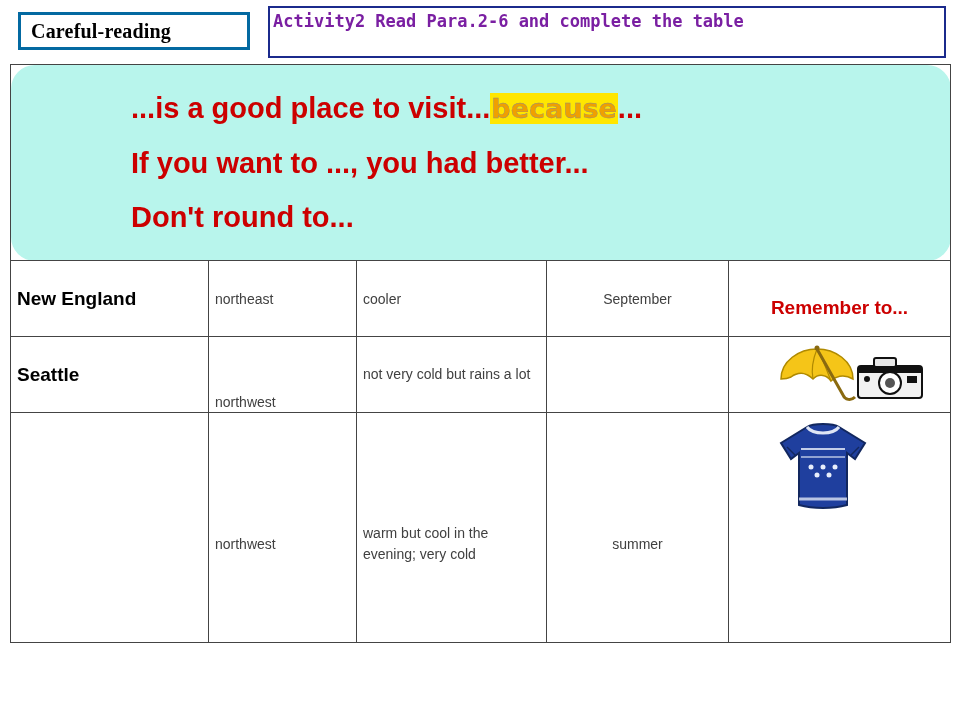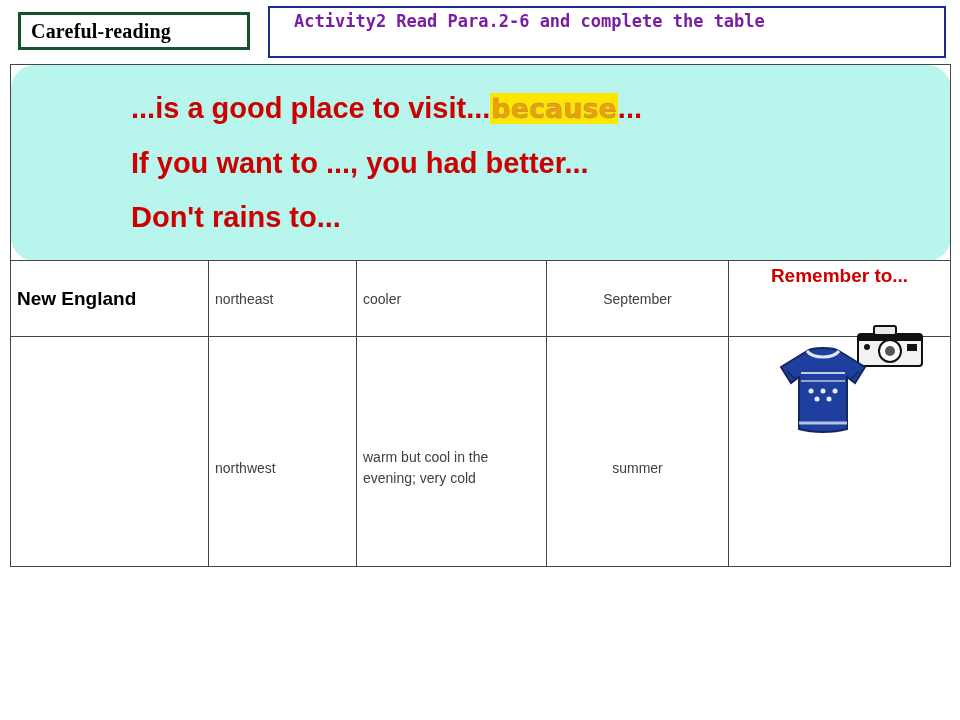--- a/index.html
+++ b/index.html
@@ -19,21 +19,21 @@
     background: #ffffff;
   }
 
   
   .header-badge {
     position: absolute;
     left: 18px;
     top: 12px;
     width: 232px;
     height: 38px;
-    border: 3px solid #14532d;
+    border: 3px solid #0369a1;
     background: #ffffff;
     box-sizing: border-box;
     display: flex;
     align-items: center;
     padding-left: 10px;
   }
   .header-badge span {
     font-family: "Liberation Serif", serif;
     font-weight: bold;
     font-size: 20px;
@@ -43,21 +43,21 @@
 
   .header-activity {
     position: absolute;
     left: 268px;
     top: 6px;
     width: 678px;
     height: 52px;
     border: 2px solid #1b2a8c;
     background: #ffffff;
     box-sizing: border-box;
-    padding: 3px 6px 0 24px;
+    padding: 3px 6px 0 3px;
   }
   .header-activity span {
     font-family: "DejaVu Sans Mono", monospace;
     font-weight: bold;
     font-size: 17px;
     line-height: 21px;
     color: #7a1fa2;
     display: block;
   }
 
@@ -127,20 +127,21 @@
     font-size: 14px;
   }
   .blue.center { text-align: center; }
   .remember {
     color: #cc0000;
     font-weight: bold;
     font-size: 19px;
     text-align: center;
     vertical-align: top !important;
     padding-top: 4px !important;
+    margin-top: 32px;
   }
 
   .row1 td { height: 76px; }
   .row2 td { height: 76px; }
   .row3 td { height: 76px; }
   .row4 td { height: 230px; vertical-align: top; }
   .row4 .cellpad { padding-top: 34px; }
 
   
   .piccell {
@@ -186,21 +187,21 @@
           <col class="c4">
       </colgroup>
 
       <tbody>
           <tr>
         <td class="banner-cell" colspan="5">
           <div class="banner-line">
             <span>...is a good place to visit...</span><span class="hl">because</span><span>...</span>
           </div>
           <div class="banner-line">If you want to ..., you had better...</div>
-          <div class="banner-line">Don't rains to...</div>
+          <div class="banner-line">Don't round to...</div>
         </td>
       </tr>
 
       <tr class="row1">
         <td class="place">New England</td>
         <td class="blue">northeast</td>
         <td class="blue">cooler</td>
         <td class="blue center">September</td>
         <td class="remember piccell">
           <div class="pic">
@@ -214,20 +215,39 @@
                 <circle cx="36" cy="31" r="5" fill="#555"></circle>
                 <rect x="53" y="24" width="10" height="7" fill="#111"></rect>
                 <circle cx="13" cy="27" r="3" fill="#111"></circle>
               </svg>
             </div>
           </div>
         </td>
       </tr>
 
 
+      <tr class="row3">
+        <td class="place">Seattle</td>
+        <td class="blue" style="vertical-align:bottom;">northwest</td>
+        <td class="blue tight">not very cold but rains a lot</td>
+        <td class="blue center"></td>
+        <td class="piccell">
+          <div class="pic">
+            <div class="umb-pos">
+              <svg class="icon-svg" width="96" height="62" viewBox="0 0 96 62">
+                <path d="M8 34 C8 16 26 4 44 4 C62 4 80 16 80 34 C70 28 62 32 58 36 C54 30 46 28 40 34 C34 28 26 26 18 32 C14 34 11 34 8 34 Z" fill="#f5c518" stroke="#b08a00" stroke-width="1.5"></path>
+                <path d="M44 4 C40 14 38 24 40 34" fill="none" stroke="#b08a00" stroke-width="1.2"></path>
+                <path d="M44 4 C50 14 54 26 58 36" fill="none" stroke="#b08a00" stroke-width="1.2"></path>
+                <path d="M44 4 L70 50 C72 55 78 56 82 52" fill="none" stroke="#8a6a10" stroke-width="3"></path>
+                <circle cx="44" cy="3" r="2.5" fill="#8a6a10"></circle>
+              </svg>
+            </div>
+          </div>
+        </td>
+      </tr>
 
       <tr class="row4">
         <td class="place r4c0"></td>
         <td class="blue cellpad">northwest</td>
         <td class="blue tight cellpad">warm but cool in the evening; very cold</td>
         <td class="blue center cellpad r4c3">summer</td>
         <td class="piccell">
           <div class="pic">
             <div class="sweater-pos">
               <svg class="icon-svg" width="100" height="96" viewBox="0 0 100 96">

